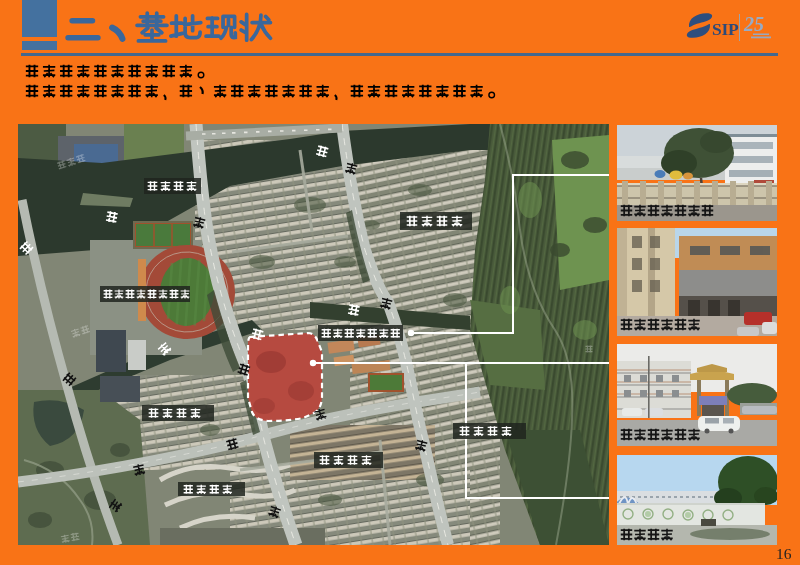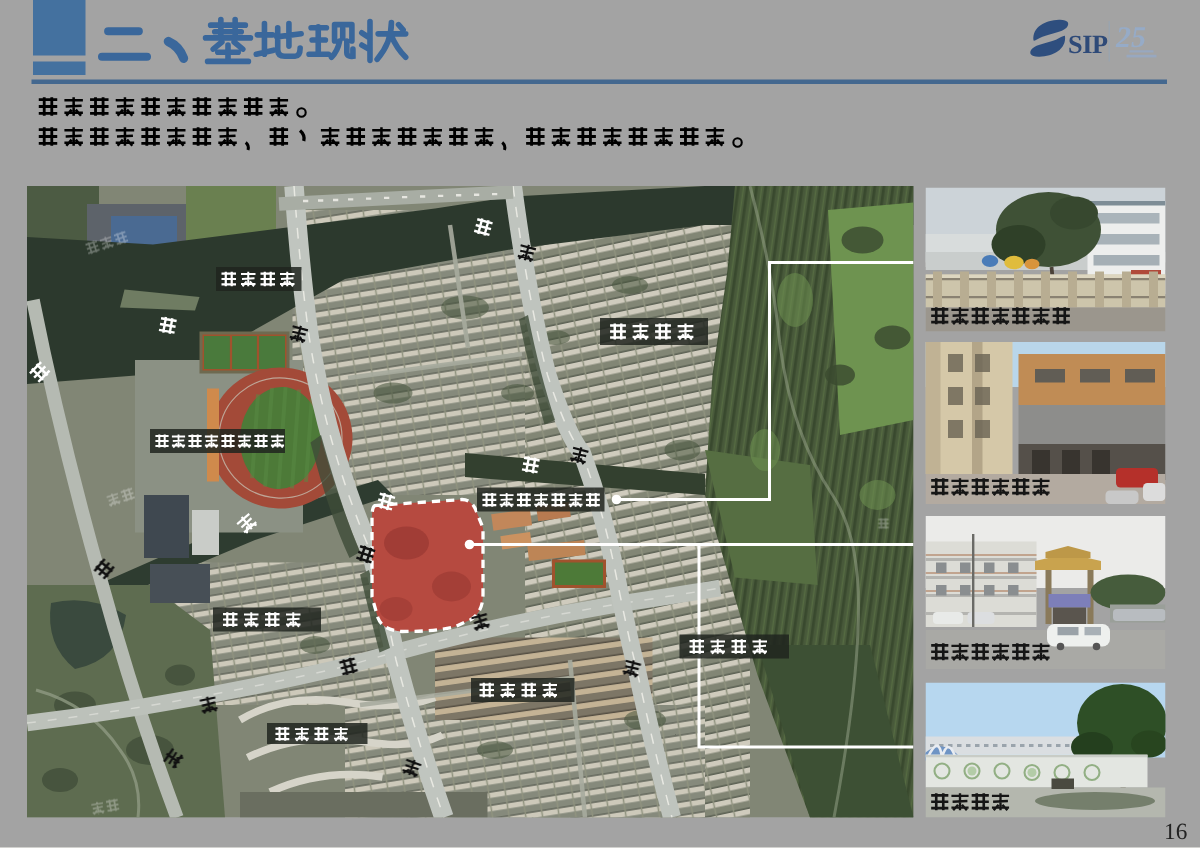--- a/index.html
+++ b/index.html
@@ -1,16 +1,16 @@
 <!DOCTYPE html>
 <html><head>
 <meta charset="utf-8">
 <style>
 html,body{margin:0;padding:0;background:#fff;font-family:"Liberation Sans",sans-serif;}
-#page{position:relative;width:800px;height:565px;overflow:hidden;background:#a3a3a3;}
+#page{position:relative;width:800px;height:565px;overflow:hidden;background:#f97316;}
 </style>
 </head>
 <body>
 <div id="page">
 <svg width="800" height="565" viewBox="0 0 800 565" xmlns="http://www.w3.org/2000/svg">
 <defs>
 
   <symbol id="zh" viewBox="0 0 10 10">
     <path d="M0.6,1.7H9.4M0.6,5H9.4M0.6,8.3H9.4M3.2,0.6V9.4M6.8,0.6V9.4" stroke="currentColor" stroke-width="1.35" fill="none"></path>
   </symbol>

